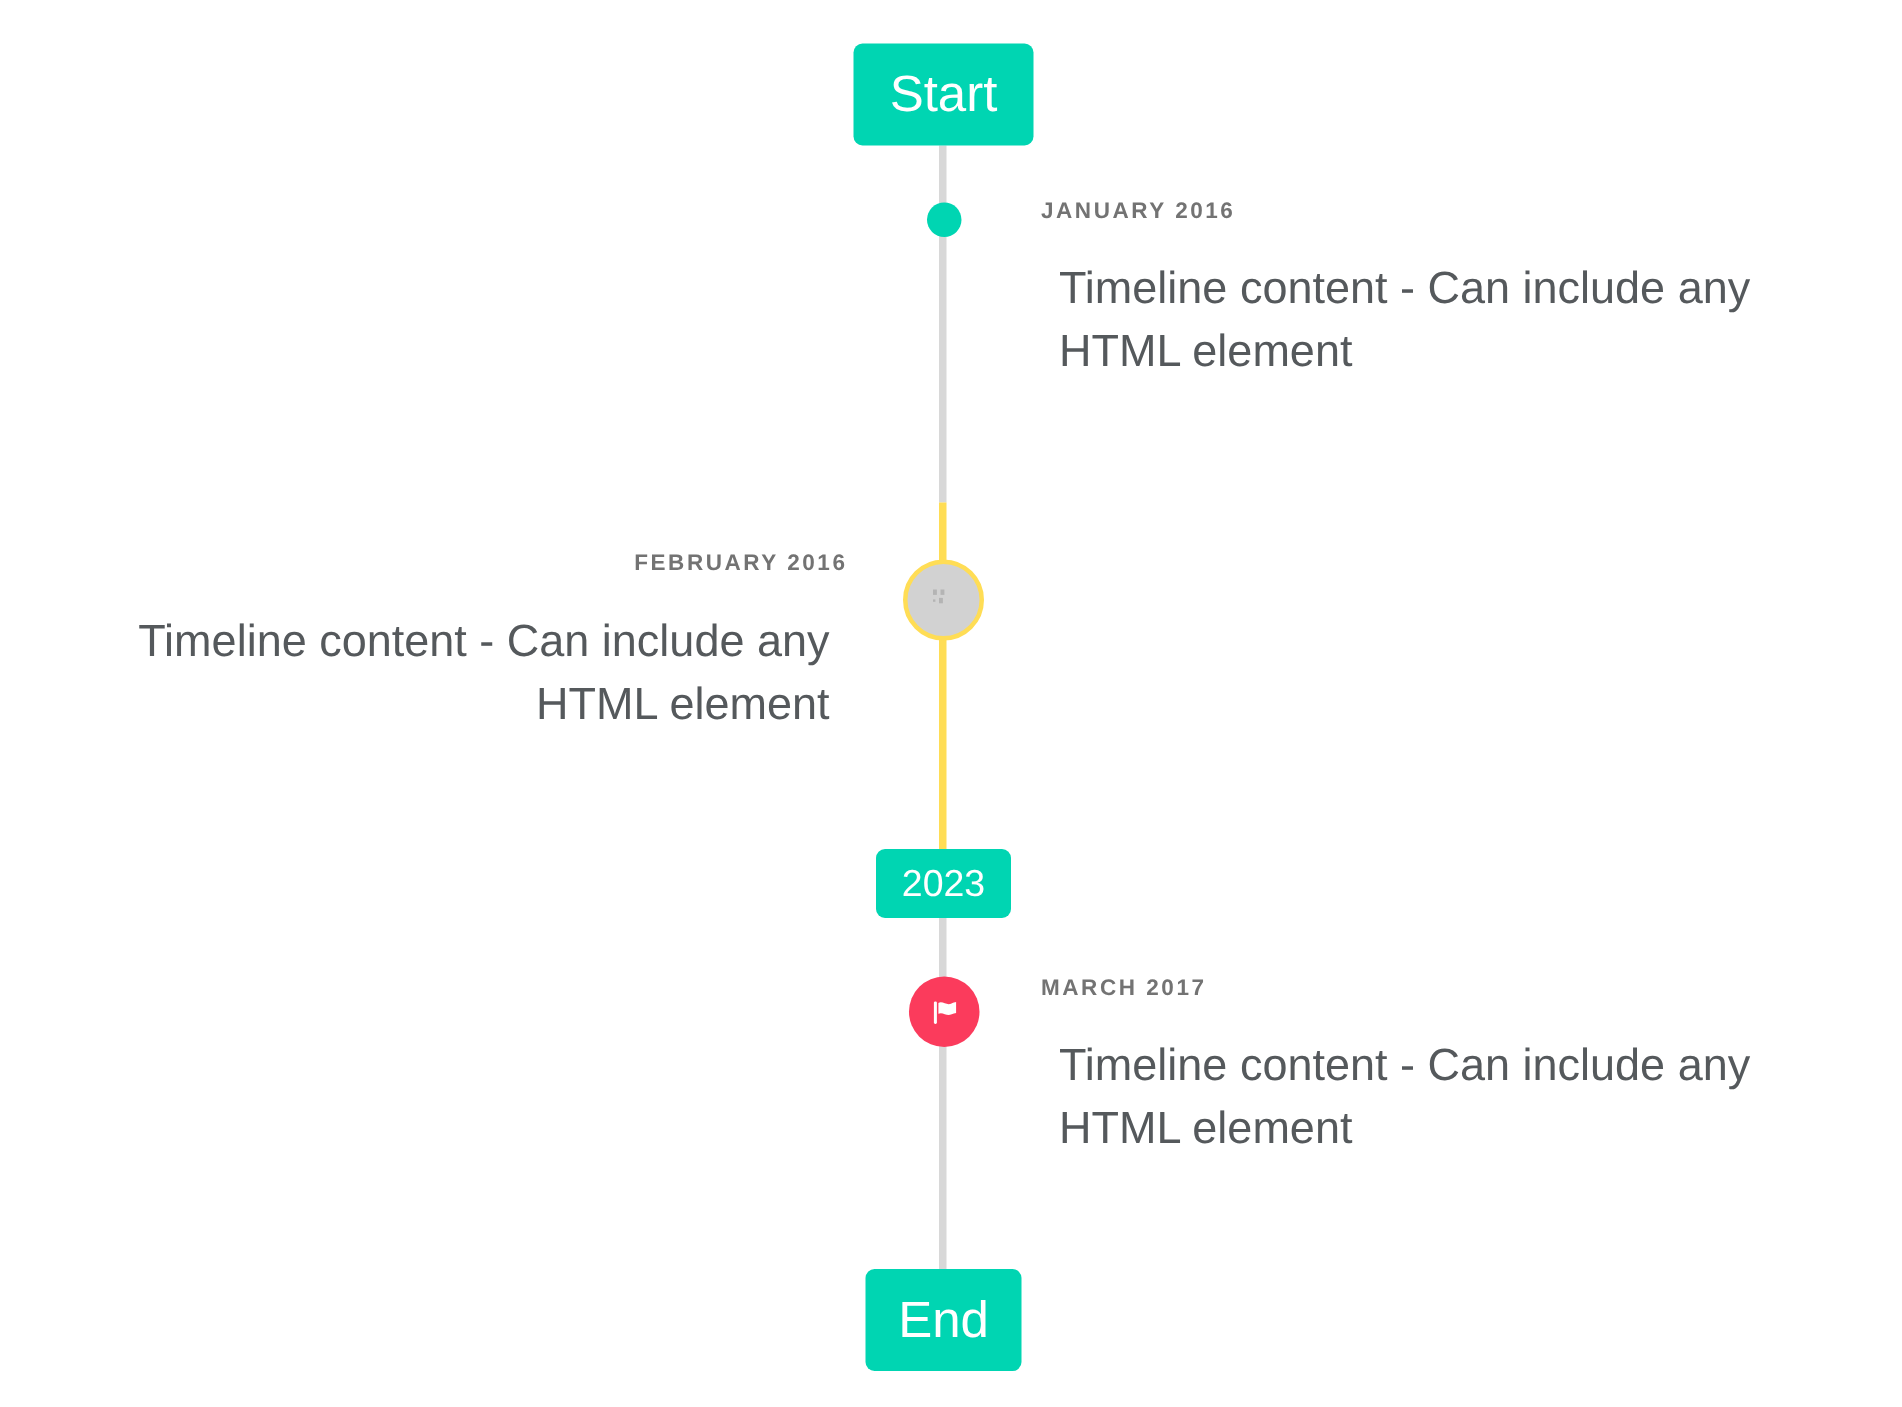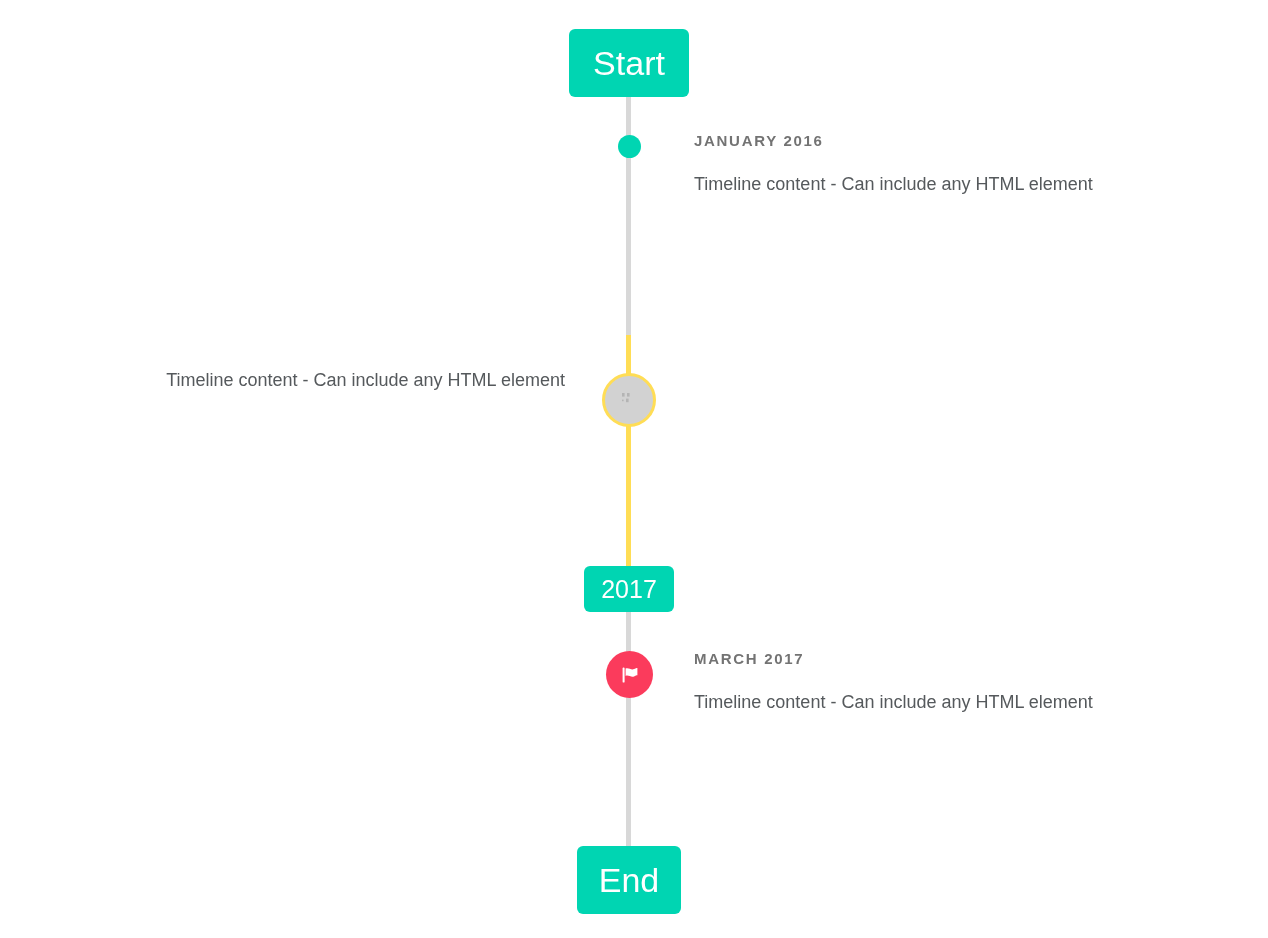--- a/index.html
+++ b/index.html
@@ -100,24 +100,24 @@
   .entry-date {
     font-size: 15px;
     font-weight: bold;
     letter-spacing: 1.7px;
     color: #737373;
     text-transform: uppercase;
     margin: 0 0 22px 0;
     line-height: 1.1;
   }
   .entry-body {
-    font-size: 18px;
+    font-size: 30px;
     color: #55595c;
     line-height: 1.42;
-    margin: 0;
+    margin: 12px;
     font-weight: 400;
   }
 
   .entry-right { text-align: left; }
   .entry-left  { text-align: right; }
 
   .entry-jan   { left: 694px; top: 133px;  width: 530px; }
   .entry-feb   { right: 703px; top: 368px; width: 530px; }
   .entry-mar   { left: 694px; top: 651px;  width: 530px; }
 </style>
@@ -146,25 +146,26 @@
   <div class="marker marker-ring">
     <svg class="broken-glyph" viewBox="0 0 16 16" aria-hidden="true">
       <rect x="1" y="1" width="2.6" height="3.6" fill="#8c8c8c"></rect>
       <rect x="6" y="1" width="2.6" height="3.6" fill="#8c8c8c"></rect>
       <rect x="1" y="7.6" width="1.6" height="1.6" fill="#8c8c8c"></rect>
       <rect x="5" y="6.6" width="2.6" height="3.6" fill="#8c8c8c"></rect>
     </svg>
   </div>
 
   <div class="entry entry-left entry-feb">
+    <p class="entry-date">FEBRUARY 2016</p>
     <p class="entry-body">Timeline content - Can include any HTML element</p>
   </div>
 
   <div class="cap cap-year">
-    <span>2017</span>
+    <span>2023</span>
   </div>
 
   <div class="marker marker-flag">
     <svg width="22" height="22" viewBox="0 0 22 22" aria-hidden="true">
       <rect x="3.6" y="3.6" width="2" height="15" rx="0.9" fill="#ffffff"></rect>
       <path d="M6.6 4.6 C9.4 3.2 12.2 6.4 15 5.1 C16.4 4.5 17.6 4.0 18.4 4.0 L18.4 11.3 C17.6 11.3 16.4 11.8 15 12.4 C12.2 13.7 9.4 10.5 6.6 11.9 Z" fill="#ffffff"></path>
     </svg>
   </div>
 
   <div class="entry entry-right entry-mar">

